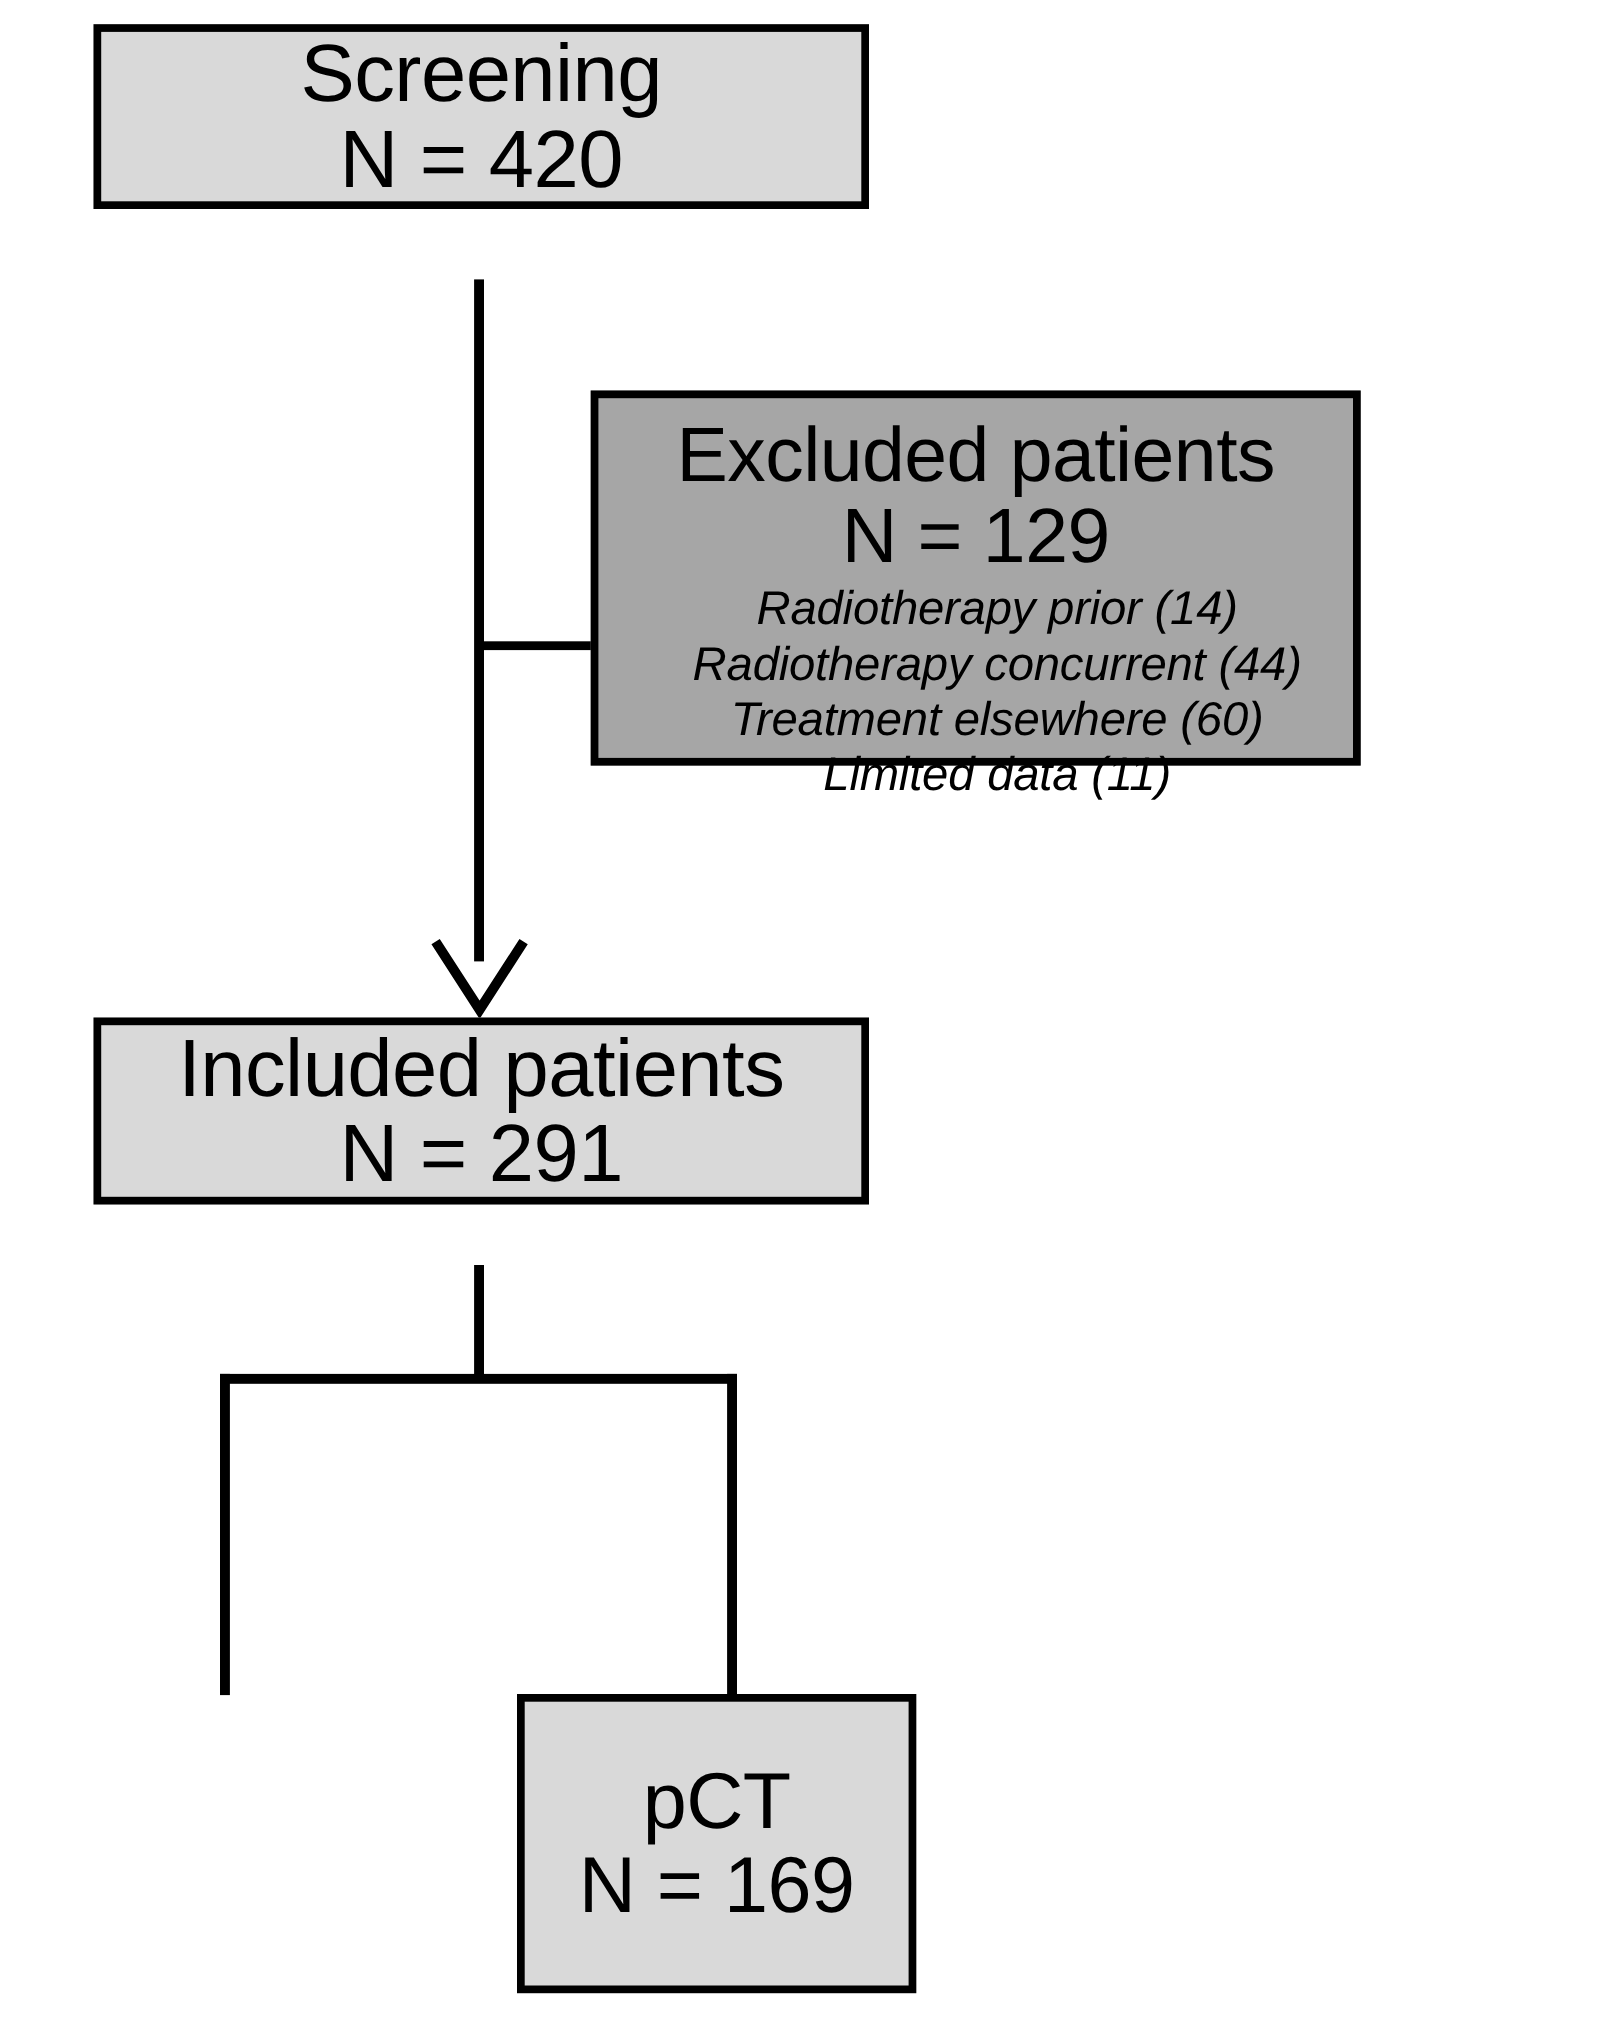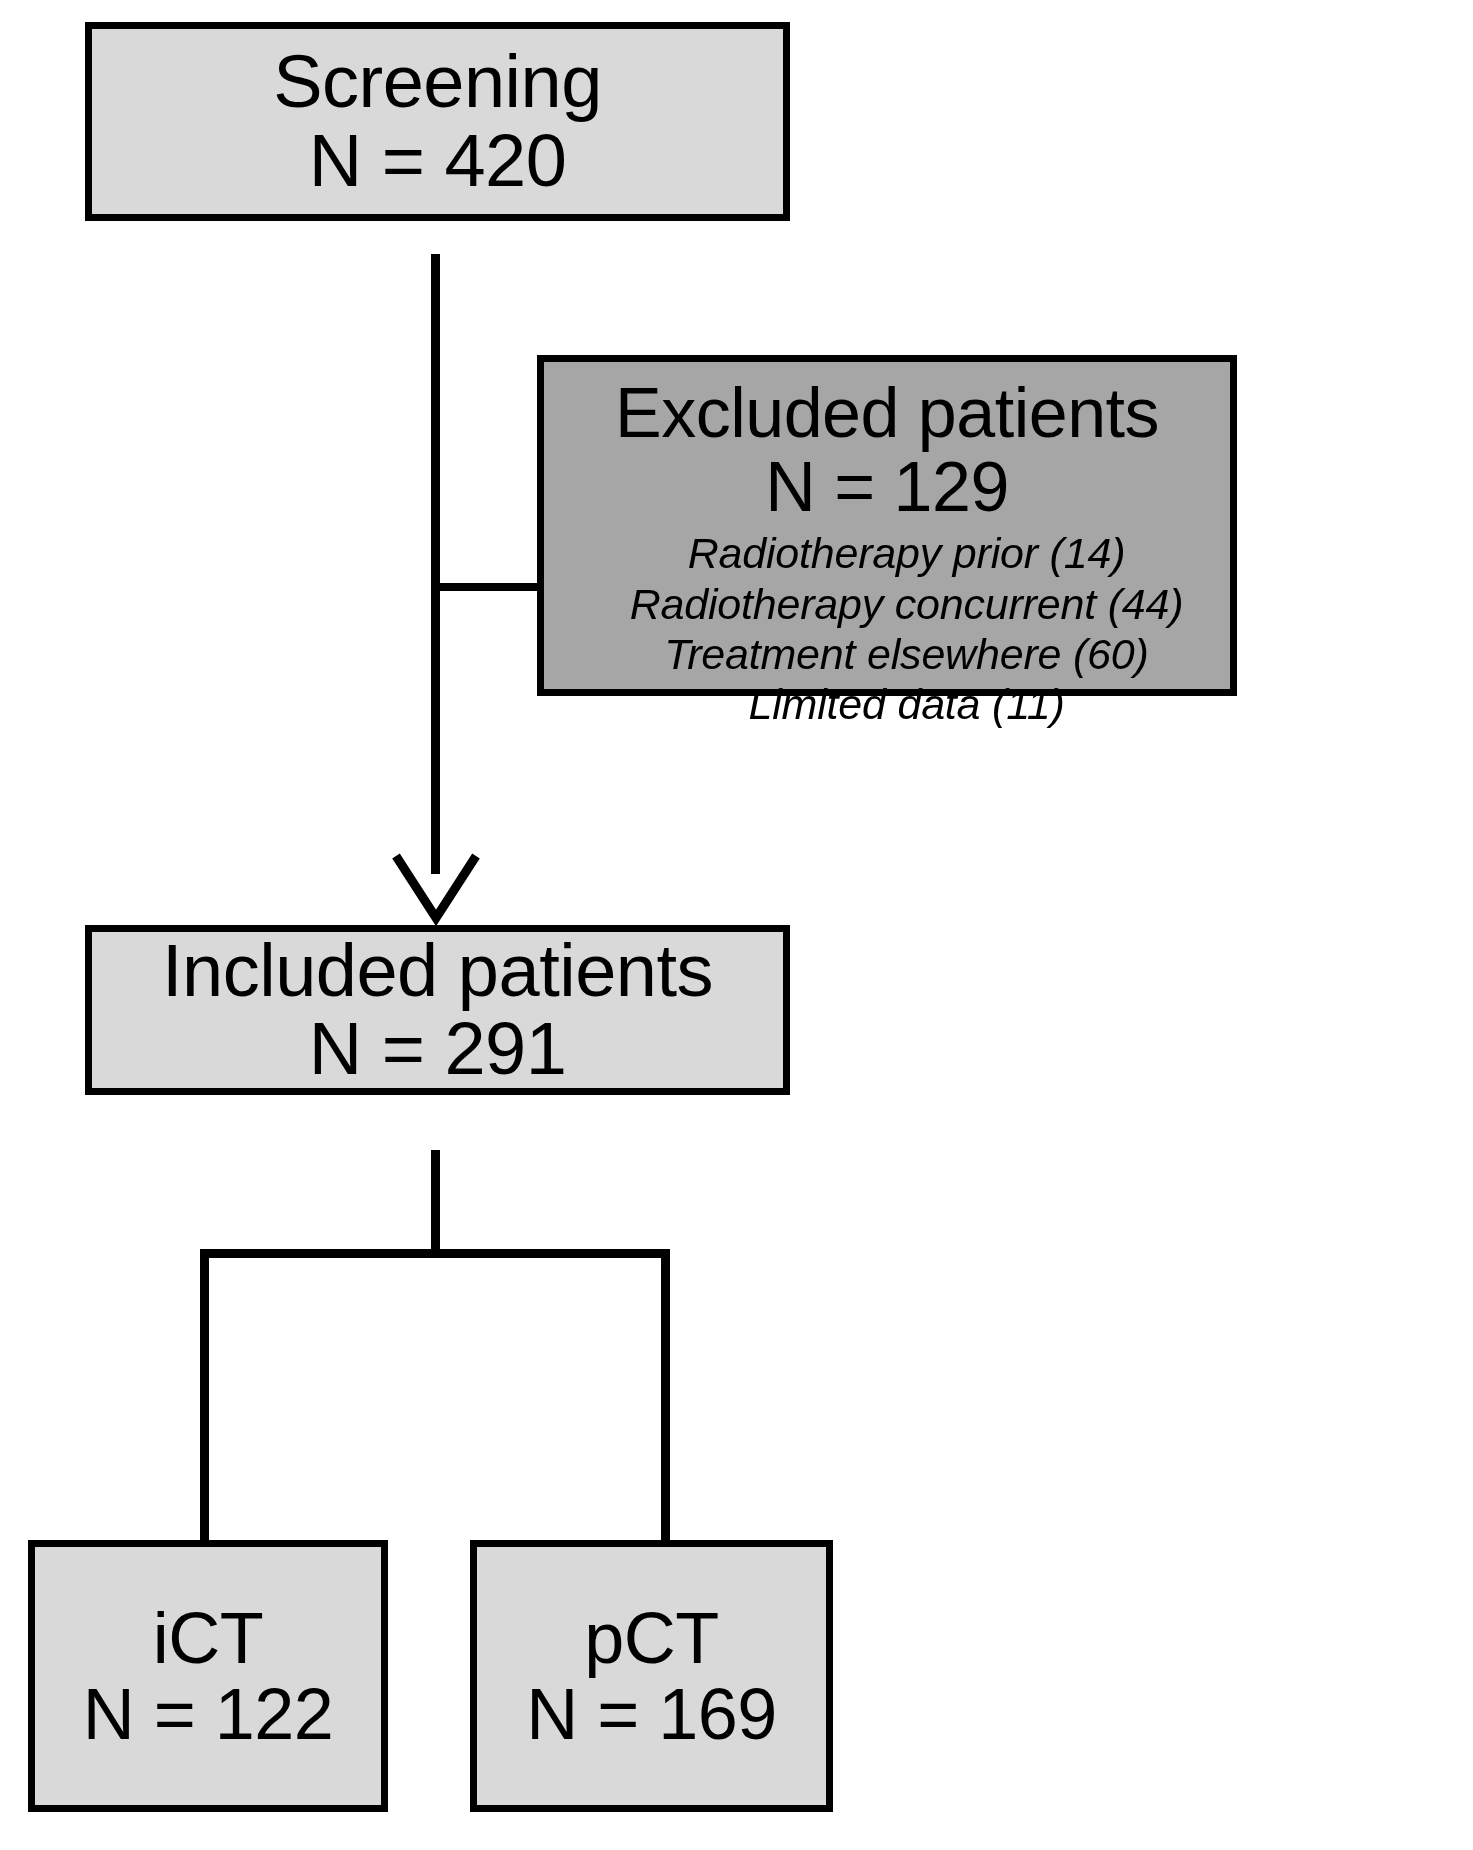--- a/index.html
+++ b/index.html
@@ -42,21 +42,21 @@
     line-height: 1.06;
     letter-spacing: -0.5px;
     white-space: nowrap;
   }
 
   
   #screening {
     left: 85px;
     top: 22px;
     width: 705px;
-    height: 199px;
+    height: 168px;
   }
 
   
   #excluded {
     left: 537px;
     top: 355px;
     width: 700px;
     height: 341px;
     justify-content: flex-start;
     padding-top: 14px;
@@ -189,23 +189,19 @@
   <div class="node light" id="included">
     <div class="node-title">Included  patients</div>
     <div class="node-count">N = 291</div>
   </div>
 
   <div class="conn" id="trunk-split"></div>
   <div class="conn" id="splitter-bar"></div>
   <div class="conn" id="drop-left"></div>
   <div class="conn" id="drop-right"></div>
 
-  <div class="node light" id="arm-ict">
-    <div class="node-title">iCT</div>
-    <div class="node-count">N = 122</div>
-  </div>
 
   <div class="node light" id="arm-pct">
     <div class="node-title">pCT</div>
     <div class="node-count">N = 169</div>
   </div>
 
 </div>
 
 </body></html>

